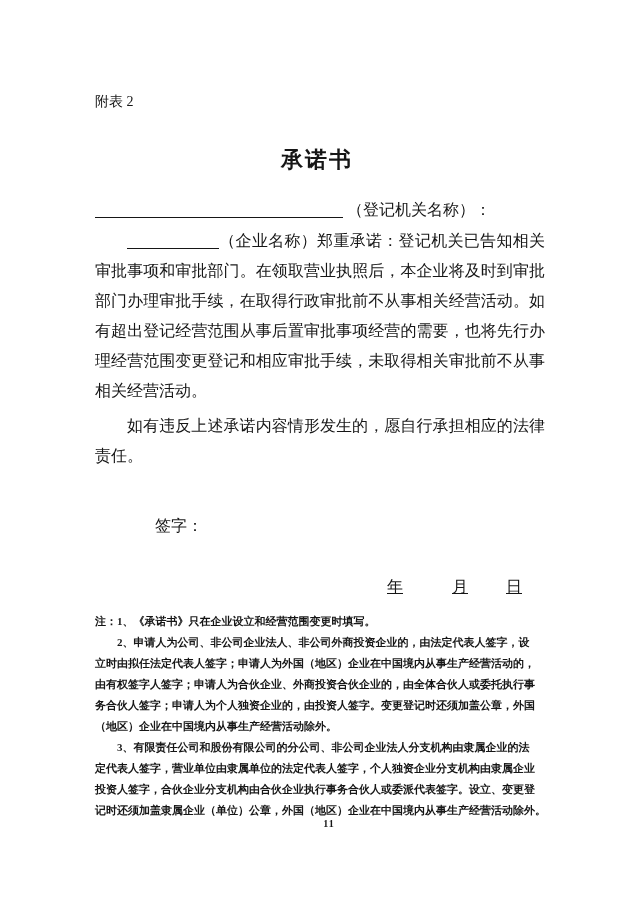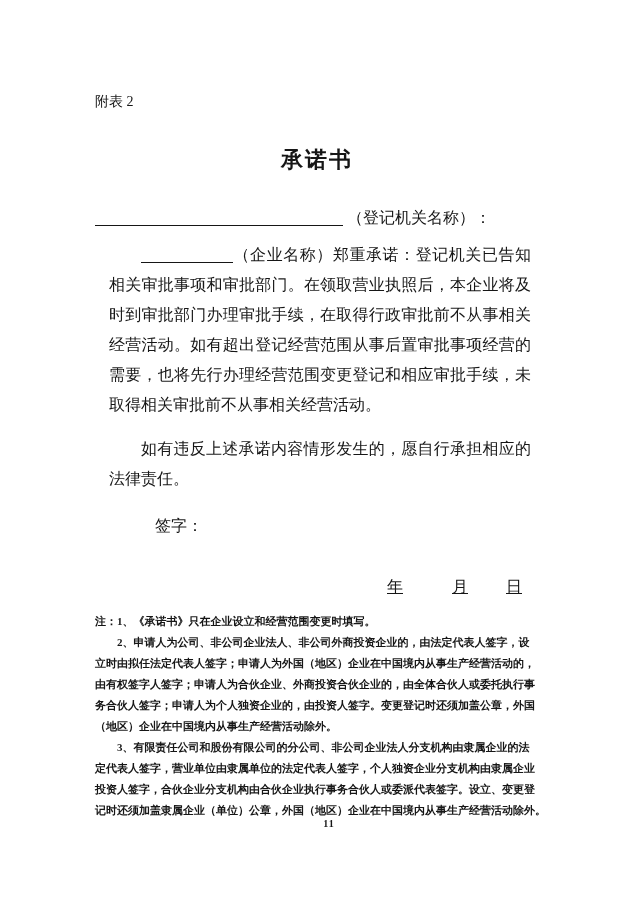--- a/index.html
+++ b/index.html
@@ -31,21 +31,21 @@
     text-align: center;
     font-size: 22px;
     font-weight: bold;
     letter-spacing: 2px;
     line-height: 28px;
     margin-top: 16px;
   }
   .recipient {
     position: absolute;
     left: 95px;
-    top: 208px;
+    top: 200px;
     width: 500px;
     font-size: 16px;
     line-height: 20px;
     white-space: nowrap;
   }
   .blank {
     display: inline-block;
     border-bottom: 1px solid #161616;
     height: 16px;
     vertical-align: -3px;
@@ -55,21 +55,21 @@
   .body-text {
     position: absolute;
     left: 95px;
     top: 226px;
     width: 450px;
     font-size: 16px;
     line-height: 30px;
     text-align: justify;
   }
   .body-text p {
-    margin: 14px;
+    margin: 0;
     text-indent: 2em;
   }
   .body-text p.para2 { margin-top: 5px; }
   .signature {
     position: absolute;
     left: 127px;
     top: 516px;
     font-size: 16px;
     line-height: 20px;
     margin-left: 28px;

